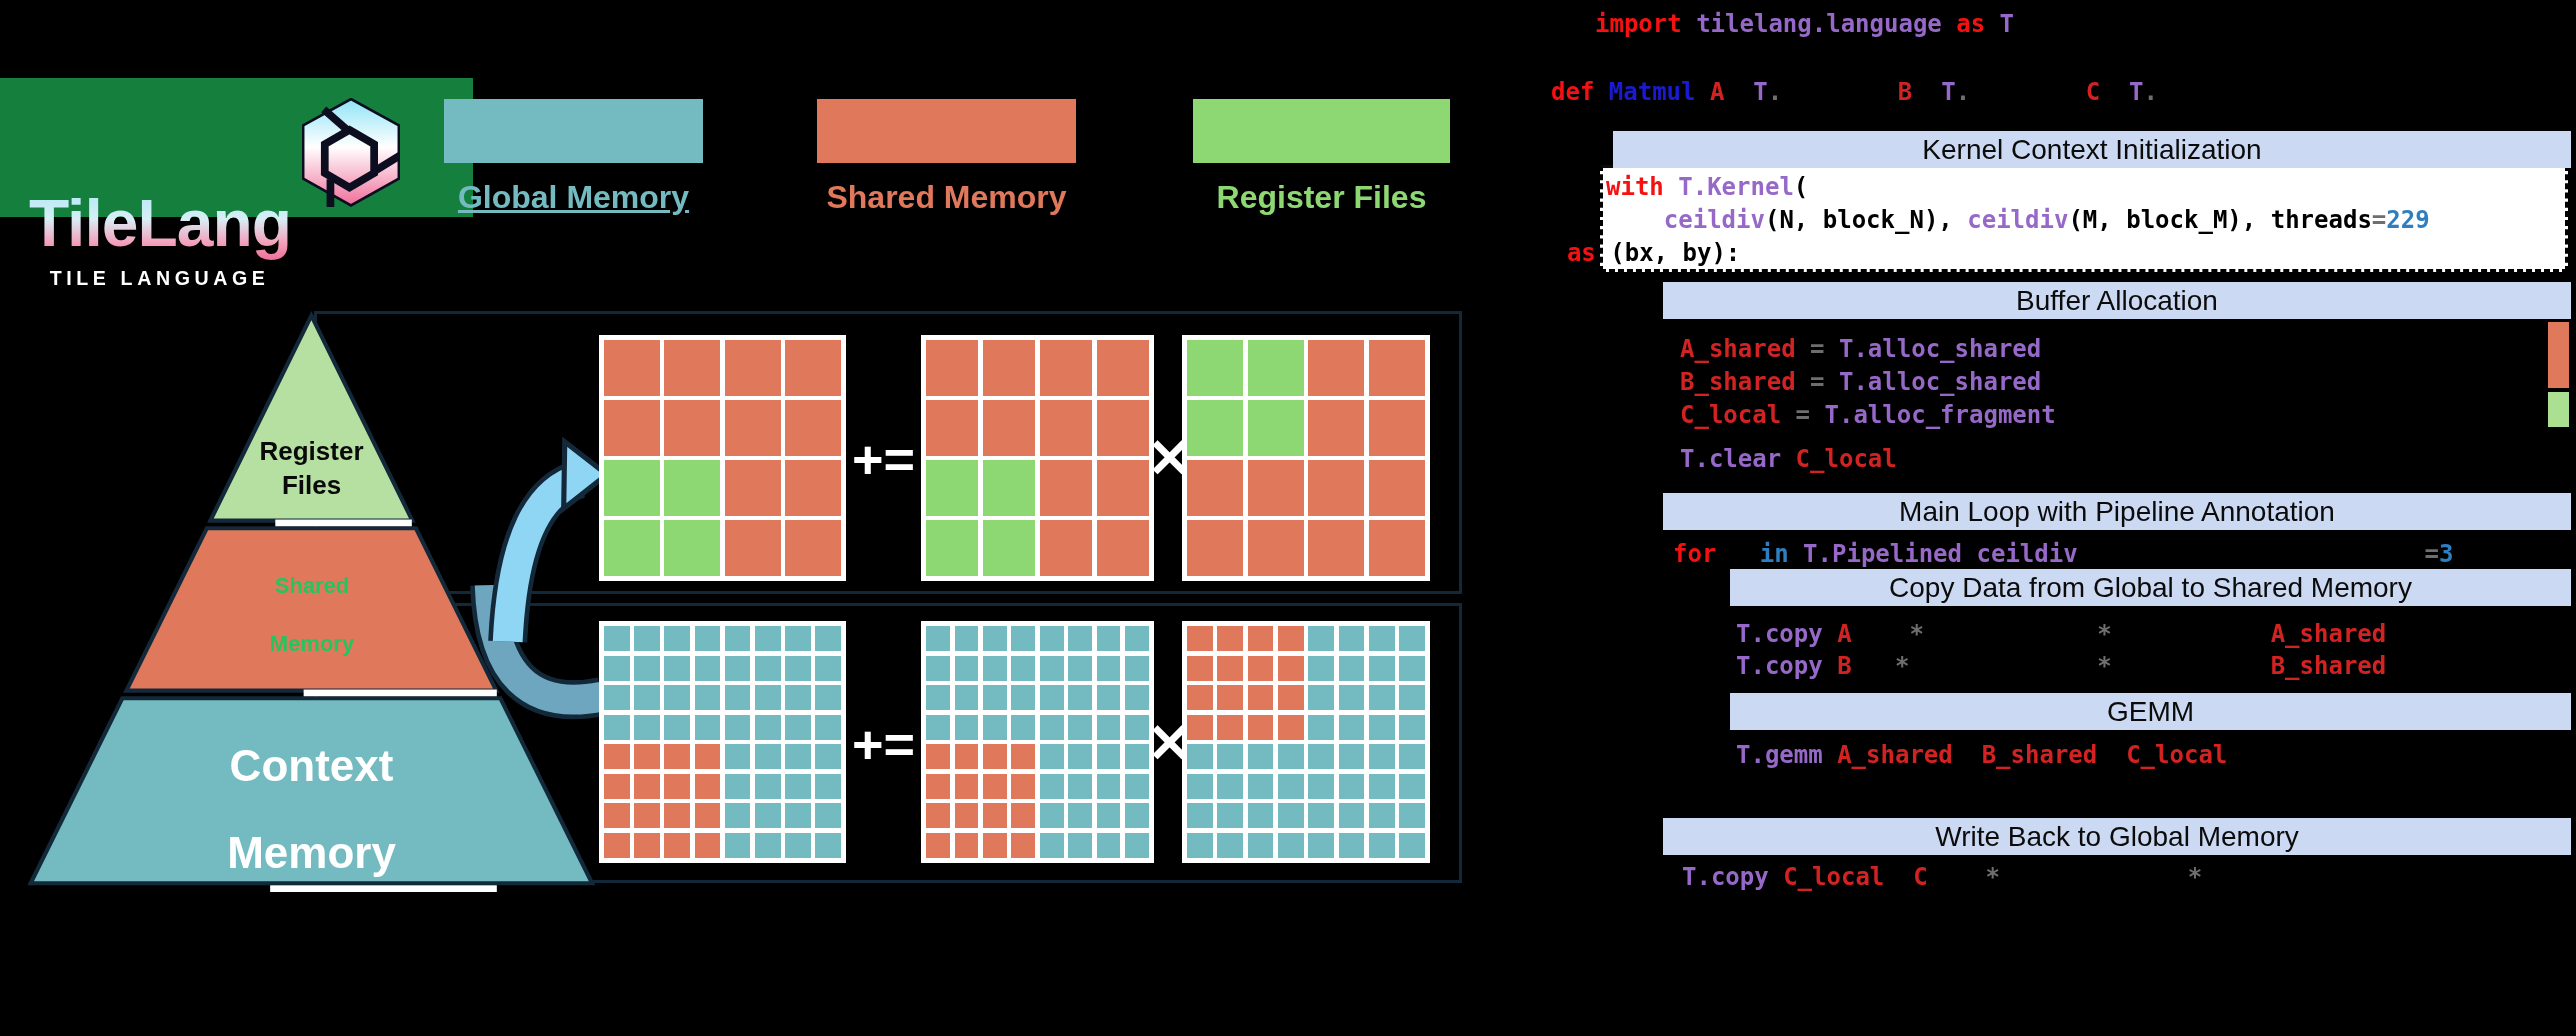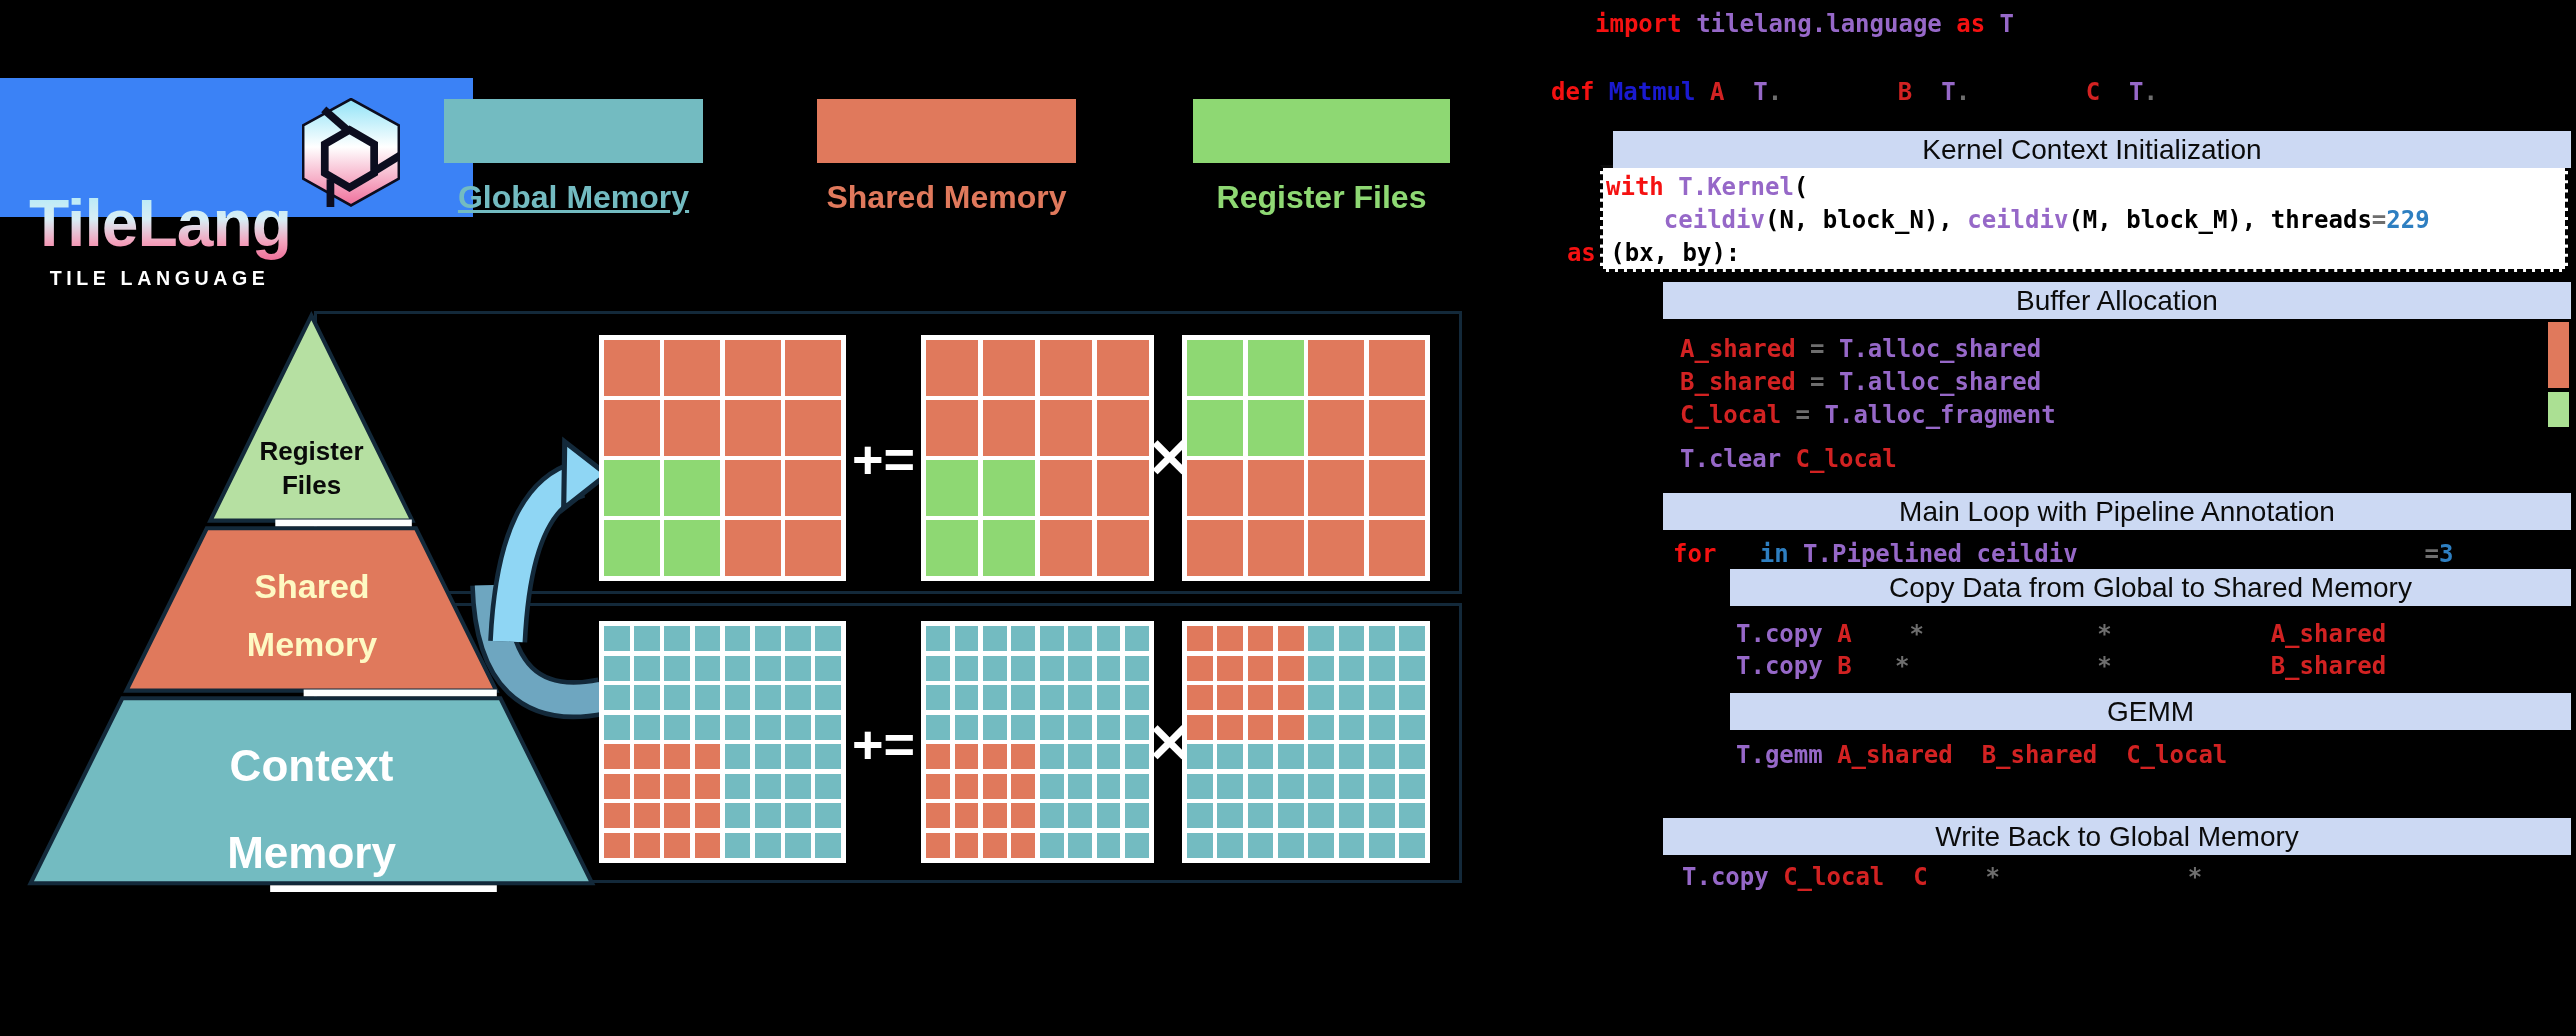--- a/index.html
+++ b/index.html
@@ -2,21 +2,21 @@
 <html style="font-size:8.2px"><head>
 <meta charset="utf-8">
 <style>
   html,body{margin:0;padding:0;background:#000;}
   #canvas{position:relative;width:2701px;height:1037px;background:#000;overflow:hidden;
           font-family:"Liberation Sans", sans-serif;}
   #canvas *{box-sizing:border-box;}
   .abs{position:absolute;}
 
   
-  #logo-box{left:0;top:78px;width:473px;height:139px;background:#3b82f6;}
+  #logo-box{left:0;top:78px;width:473px;height:139px;background:#15803d;}
   #logo-title{left:15.5px;top:107px;width:289px;text-align:center;font-size:66px;font-weight:bold;
     background:linear-gradient(180deg,#a9e9f8 0%,#d8eef5 45%,#f3a3bd 75%,#ee6d97 100%);
     -webkit-background-clip:text;background-clip:text;color:transparent;letter-spacing:-1px;}
   #logo-subtitle{left:20.6px;top:189px;width:278px;text-align:center;color:#fff;
     font-size:19.6px;font-weight:bold;letter-spacing:4.6px;}
 
   
   .legend-item{position:absolute;}
   .legend-swatch{position:absolute;left:0;top:0;width:100%;height:64px;}
   .legend-label{position:absolute;left:0;top:80px;width:100%;text-align:center;
@@ -27,21 +27,21 @@
 
   
   .matrix{position:absolute;background:#fff;display:grid;padding:5.2px;gap:4.6px;}
   .matrix .cell{width:100%;height:100%;}
   .op{position:absolute;width:77px;height:77px;color:#fff;font-size:54px;font-weight:bold;
       display:flex;align-items:center;justify-content:center;}
 
   
   .pyr-label{position:absolute;text-align:center;font-weight:800;}
   #pyr-reg{left:234px;top:434px;width:155px;font-size:26px;line-height:34px;color:#0a0a0a;}
-  #pyr-shared{left:196px;top:557px;width:232px;font-size:34px;line-height:58px;color:#fef9c3;}
+  #pyr-shared{left:196px;top:557px;width:232px;font-size:22px;line-height:58px;color:#22c55e;}
   #pyr-global{left:157px;top:722px;width:309px;font-size:44px;line-height:87px;color:#fff;}
 
   
   .section-header{position:absolute;background:#ccd9f3;color:#0b0b0b;display:flex;
      align-items:center;justify-content:center;font-size:28px;}
   #kernel-white-box{left:1600px;top:165px;width:968px;height:107px;background:#fff;
      border:3.1px dashed #000;border-top:3.6px solid #0b0b0b;}
   .code-line{position:absolute;font-family:"DejaVu Sans Mono","Liberation Mono",monospace;
      font-weight:bold;font-size:24px;line-height:29px;white-space:pre;}
   .c-kw{color:#f51111;} .c-fn{color:#9668c8;} .c-buf{color:#d22222;}

